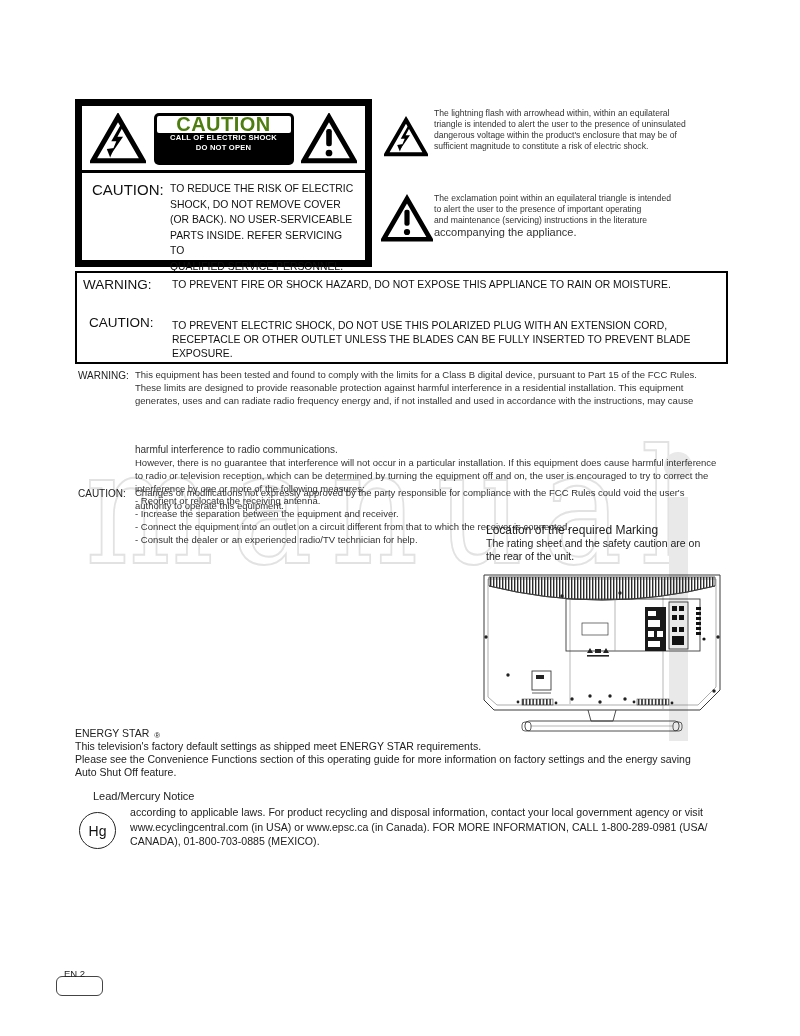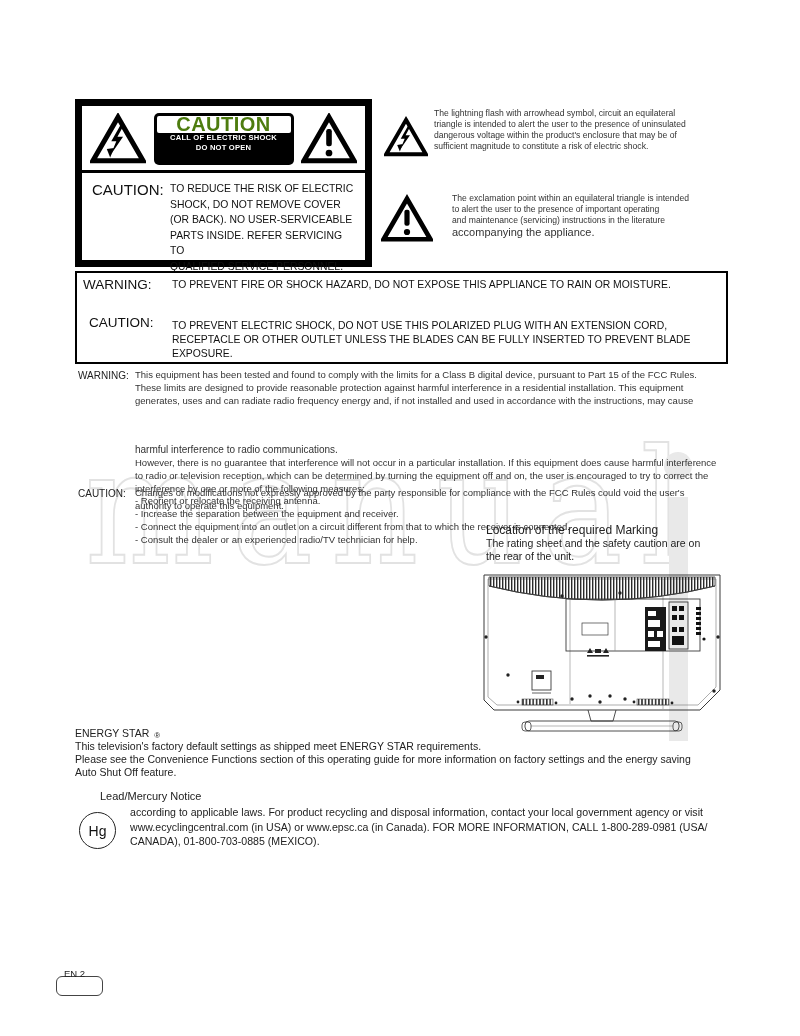--- a/index.html
+++ b/index.html
@@ -85,32 +85,32 @@
     </div>
   </div>
 </div>
 
 <svg class="abs z1" style="left:384px;top:106px;" width="44" height="62" viewBox="0 0 100 92">
   <polygon points="50,7 95,85 5,85" fill="none" stroke="#000" stroke-width="9"></polygon>
   <path d="M55,20 L38,50 L47,50 L37,74 L59,42 L49,42 L61,20 Z" fill="#000"></path>
   <polygon points="30,64 43,62 36,79" fill="#000"></polygon>
 </svg>
 <div class="abs z1 note" style="left:434px;top:108px;width:260px;">
-  <div>The lightning flash with arrowhead symbol, circuit an equilateral</div>
+  <div>The lightning flash with arrowhead within, within an equilateral</div>
   <div>triangle is intended to alert the user to the presence of uninsulated</div>
   <div>dangerous voltage within the product's enclosure that may be of</div>
   <div>sufficient magnitude to constitute a risk of electric shock.</div>
 </div>
 
 <svg class="abs z1" style="left:381px;top:185px;" width="52" height="68" viewBox="0 0 100 92">
   <polygon points="50,7 95,85 5,85" fill="none" stroke="#000" stroke-width="9"></polygon>
   <rect x="45" y="28" width="10" height="31" rx="4" fill="#000"></rect>
   <circle cx="50" cy="71" r="6" fill="#000"></circle>
 </svg>
-<div class="abs z1 note" style="left:452px;top:193px;width:260px;">
+<div class="abs z1 note" style="left:434px;top:193px;width:260px;">
   <div>The exclamation point within an equilateral triangle is intended</div>
   <div>to alert the user to the presence of important operating</div>
   <div>and maintenance (servicing) instructions in the literature</div>
   <div class="note-big">accompanying the appliance.</div>
 </div>
 
 <div class="abs z1" id="warn-box">
   <div class="wb-label" style="left:6px;top:4px;">WARNING:</div>
   <div class="wb-lines" style="left:95px;top:5px;text-align:right;">
     <div>TO PREVENT FIRE OR SHOCK HAZARD, DO NOT EXPOSE THIS APPLIANCE TO RAIN OR MOISTURE.</div>
@@ -241,21 +241,21 @@
 
 <div class="abs z1" id="es-title" style="left:75px;top:727px;">
   <span>ENERGY STAR</span><sup>®</sup>
 </div>
 <div class="abs z1" id="es-lines" style="left:75px;top:740px;">
   <div>This television's factory default settings as shipped meet ENERGY STAR requirements.</div>
   <div>Please see the Convenience Functions section of this operating guide for more information on factory settings and the energy saving</div>
   <div>Auto Shut Off feature.</div>
 </div>
 
-<div class="abs z1" id="lm-title" style="left:75px;top:790px;padding-left:25px;">Lead/Mercury Notice</div>
+<div class="abs z1" id="lm-title" style="left:68px;top:790px;padding-left:25px;">Lead/Mercury Notice</div>
 <div class="abs z1" id="hg-circle">
   <span>Hg</span>
 </div>
 <div class="abs z1" id="lm-lines" style="left:130px;top:805px;">
   <div>according to applicable laws. For product recycling and disposal information, contact your local government agency or visit</div>
   <div>www.ecyclingcentral.com (in USA) or www.epsc.ca (in Canada). FOR MORE INFORMATION, CALL 1-800-289-0981 (USA/</div>
   <div>CANADA), 01-800-703-0885 (MEXICO).</div>
 </div>
 
 <div class="abs z1" id="page-tab"></div>

